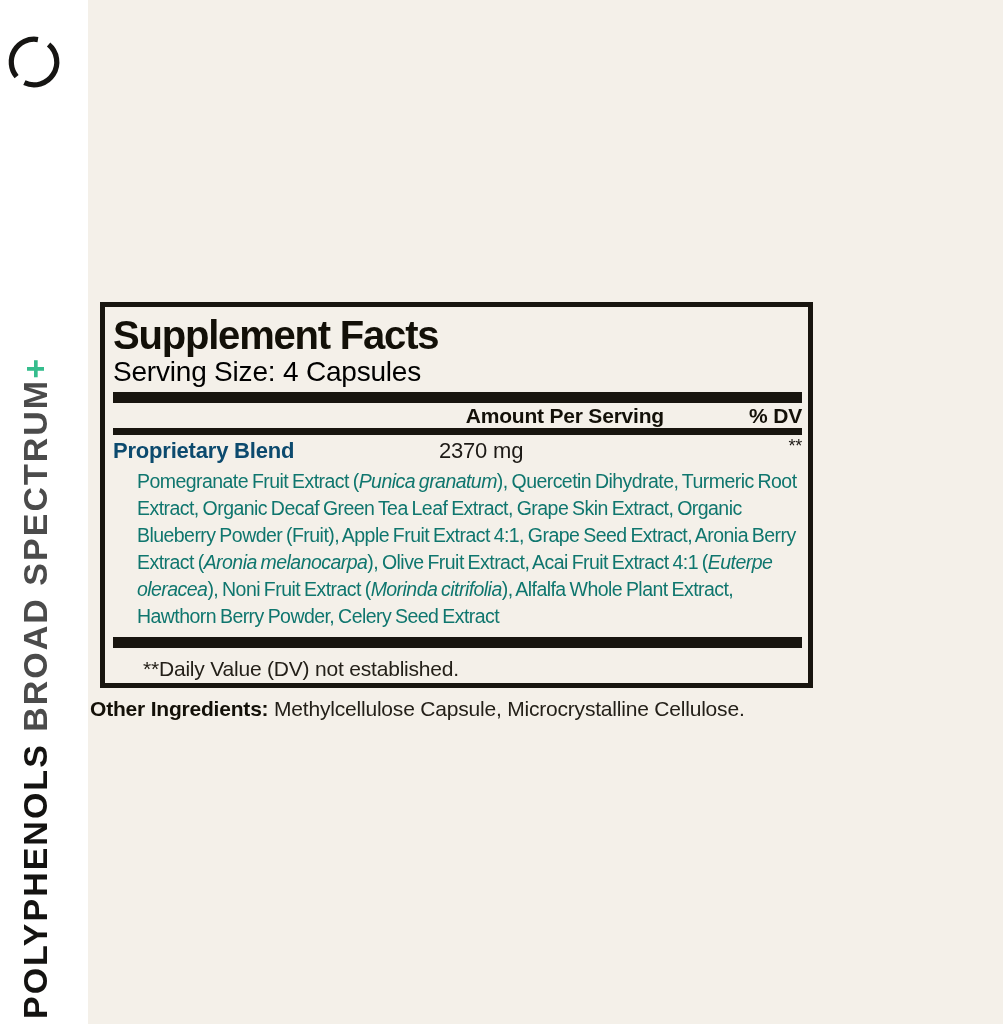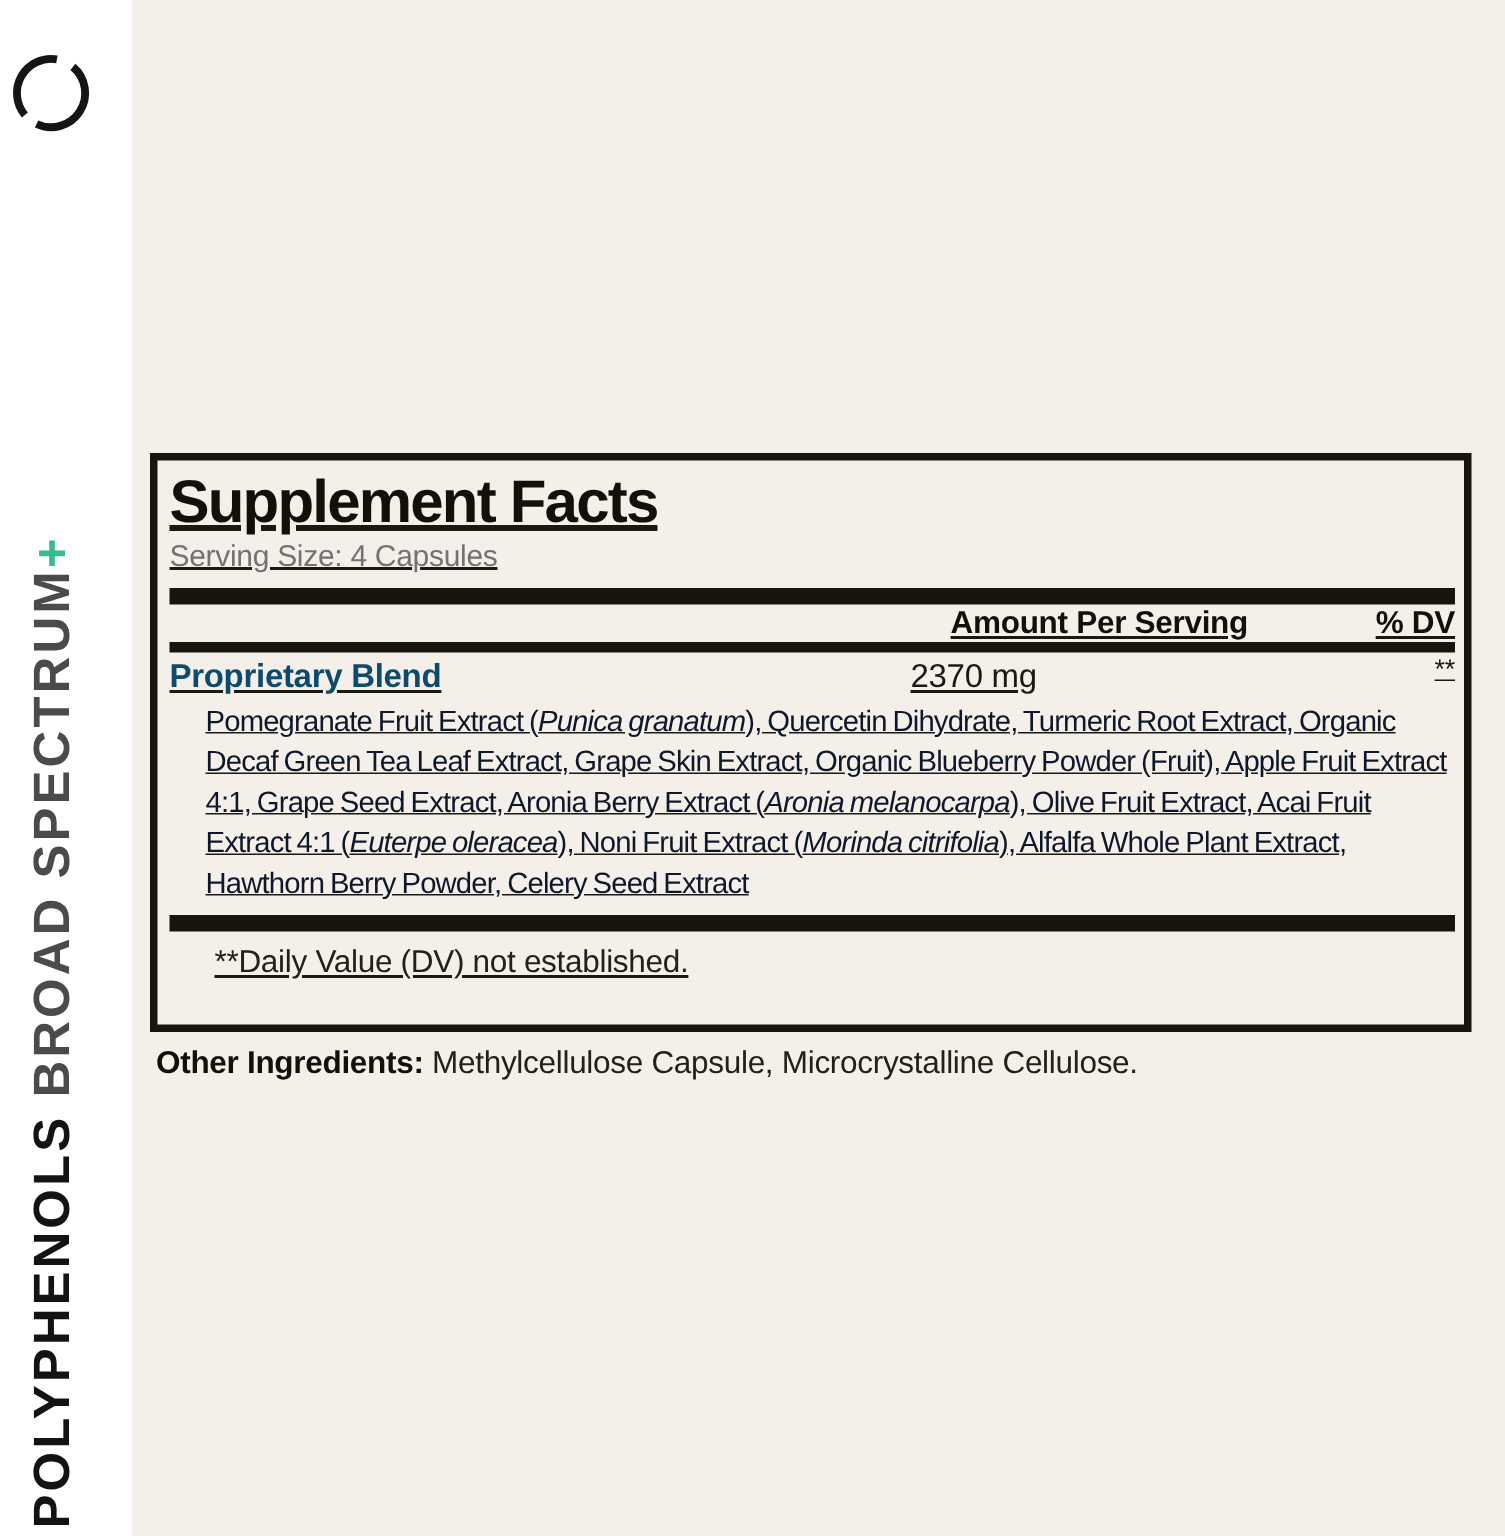--- a/index.html
+++ b/index.html
@@ -29,39 +29,38 @@
     font-size: 34px;
     letter-spacing: 2px;
     line-height: 44px;
   }
   .brand-primary   { color: #141311; }
   .brand-secondary { color: #4b4b4b; }
   .brand-plus      { color: #35bd8d; }
 
   .facts-box {
     position: absolute; left: 100px; top: 302px;
-    width: 881px; height: 386px;
+    width: 713px; height: 386px;
     box-sizing: border-box;
     border: 5px solid #18150f;
     padding: 5px 6px 0 8px;
     letter-spacing: -0.2px;
-    text-decoration: underline;
   }
   .facts-title {
     margin: 0;
     font-size: 40px;
     font-weight: bold;
     letter-spacing: -1.2px;
     line-height: 46px;
     color: #131008;
   }
   .serving-line {
-    font-size: 20px;
+    font-size: 28px;
     line-height: 27px;
-    color: #737373;
+    color: #000000;
   }
   .bar { background: #18150f; }
   .bar-thick { height: 11px; }
   .bar-med   { height: 7px; }
   .bar-top   { margin-top: 7px; }
   .bar-bottom{ margin-top: 7px; }
 
   .col-grid {
     display: grid;
     grid-template-columns: 1fr 225px 138px;
@@ -82,34 +81,34 @@
   .blend-name   { font-weight: bold; color: #0c4a6e; }
   .blend-amount { text-align: left; }
   .blend-dv     { text-align: right; font-size: 18px; transform: translateY(-5px); }
 
   .blend-desc {
     margin: 2px 0 0 24px;
     font-size: 19.5px;
     line-height: 27px;
     letter-spacing: -0.55px;
     word-spacing: -1px;
-    color: #0f172a;
+    color: #0f766e;
   }
   .blend-desc i { font-style: italic; }
 
   .footnote {
     padding-top: 7px;
     font-size: 21px;
     line-height: 27px;
     color: #242019;
     margin-left: 30px;
   }
 
   .other-line {
-    position: absolute; left: 104px; top: 695px;
+    position: absolute; left: 90px; top: 695px;
     font-size: 21px;
     line-height: 27px;
     letter-spacing: -0.2px;
     color: #242019;
     text-align: right;
   }
   .other-label { font-weight: bold; color: #131008; }
 </style>
 </head>
 <body>

